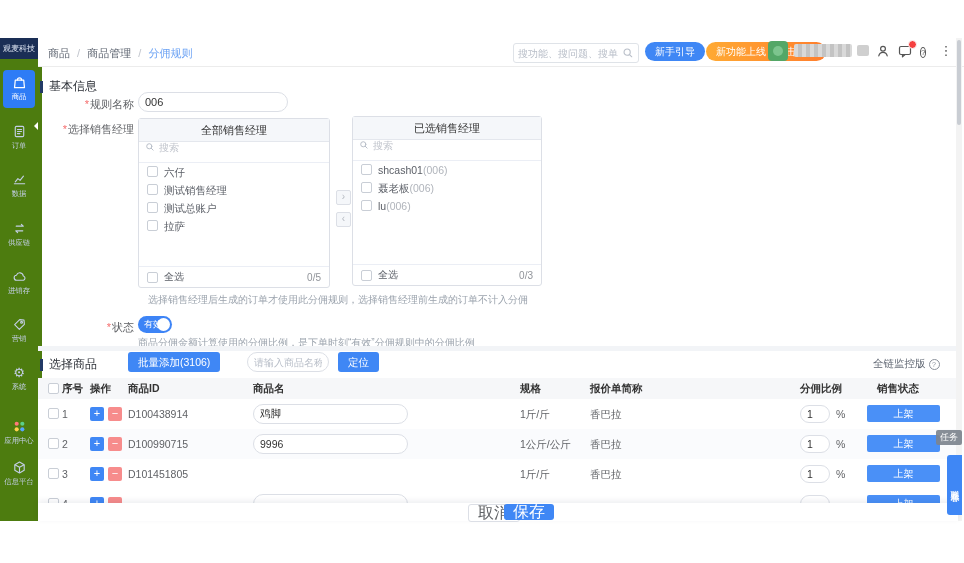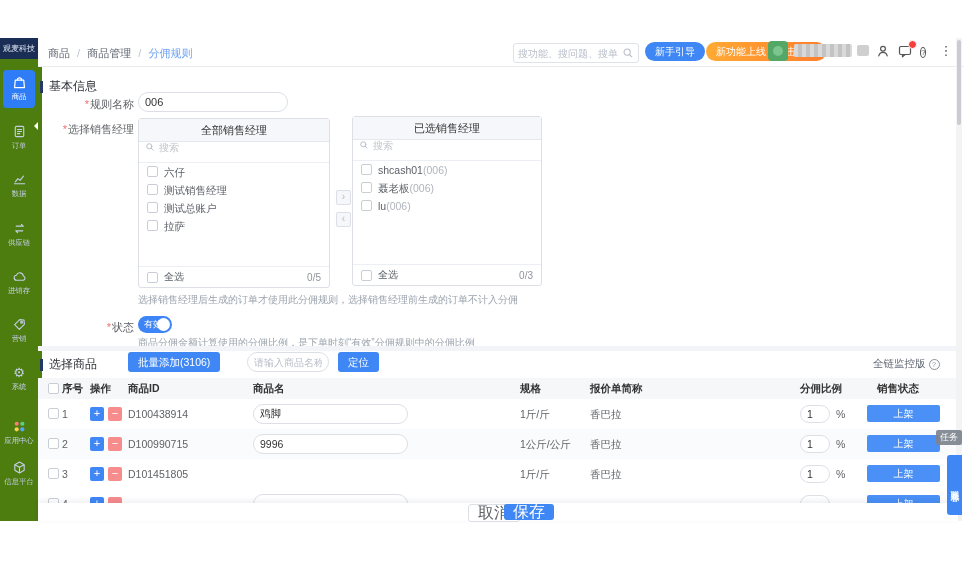--- a/index.html
+++ b/index.html
@@ -273,21 +273,21 @@
           <span class="tag">(006)</span>
         </div>
     </div>
     <div class="panel-f">
       <span class="cb"></span>
       <span>全选</span>
       <span class="cnt">0/3</span>
     </div>
   </div>
 
-  <div class="hint" style="left:138px;top:293px">选择销售经理后生成的订单才使用此分佣规则，选择销售经理前生成的订单不计入分佣</div>
+  <div class="hint" style="left:148px;top:293px">选择销售经理后生成的订单才使用此分佣规则，选择销售经理前生成的订单不计入分佣</div>
 
   <div class="flabel" style="left:84px;top:320px;width:50px">
     <span class="star">*</span><span>状态</span>
   </div>
   <div class="toggle" style="left:138px;top:316px">
     <span class="t-txt">有效</span>
     <span class="t-knob"></span>
   </div>
   <div class="hint" style="left:138px;top:336px">商品分佣金额计算使用的分佣比例，是下单时刻“有效”分佣规则中的分佣比例</div>
 

